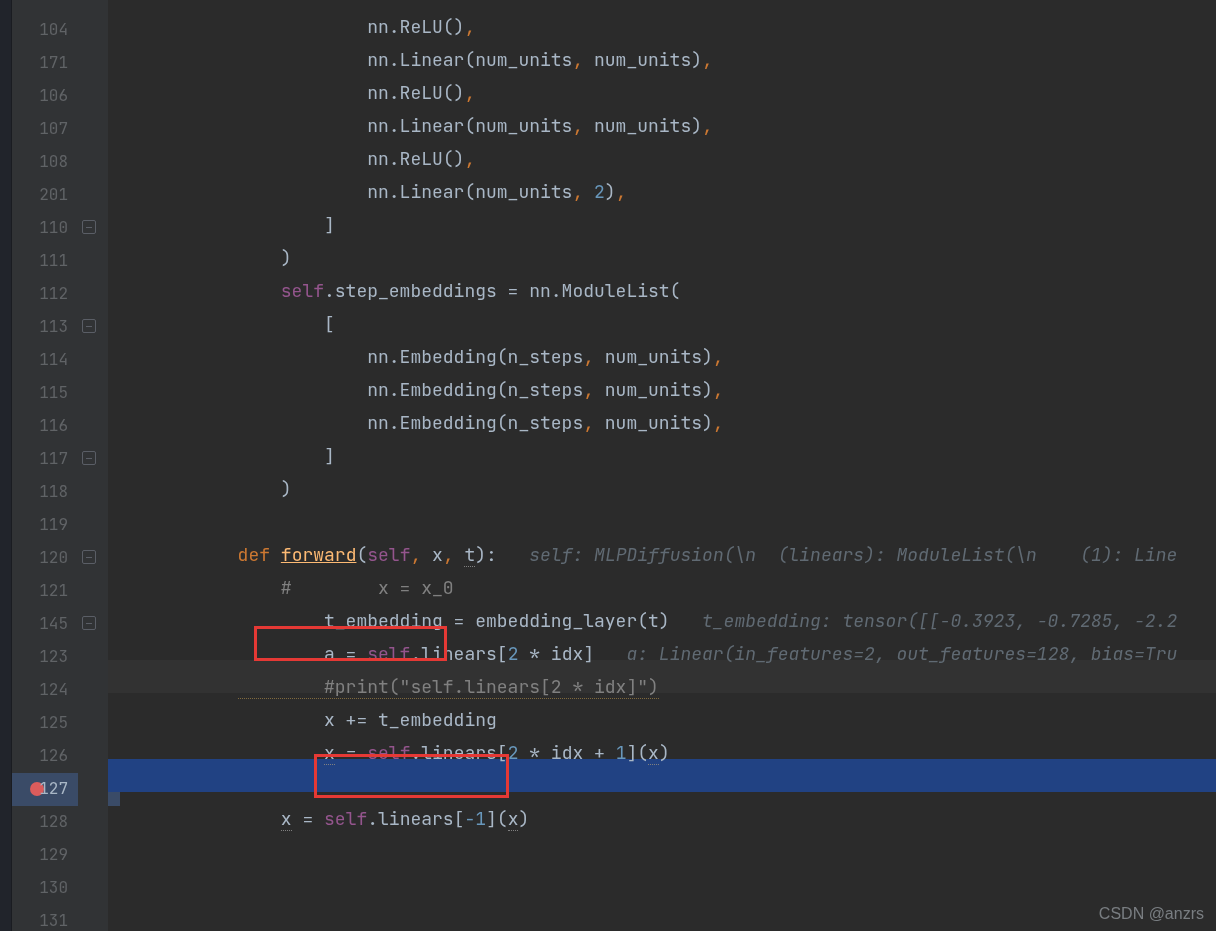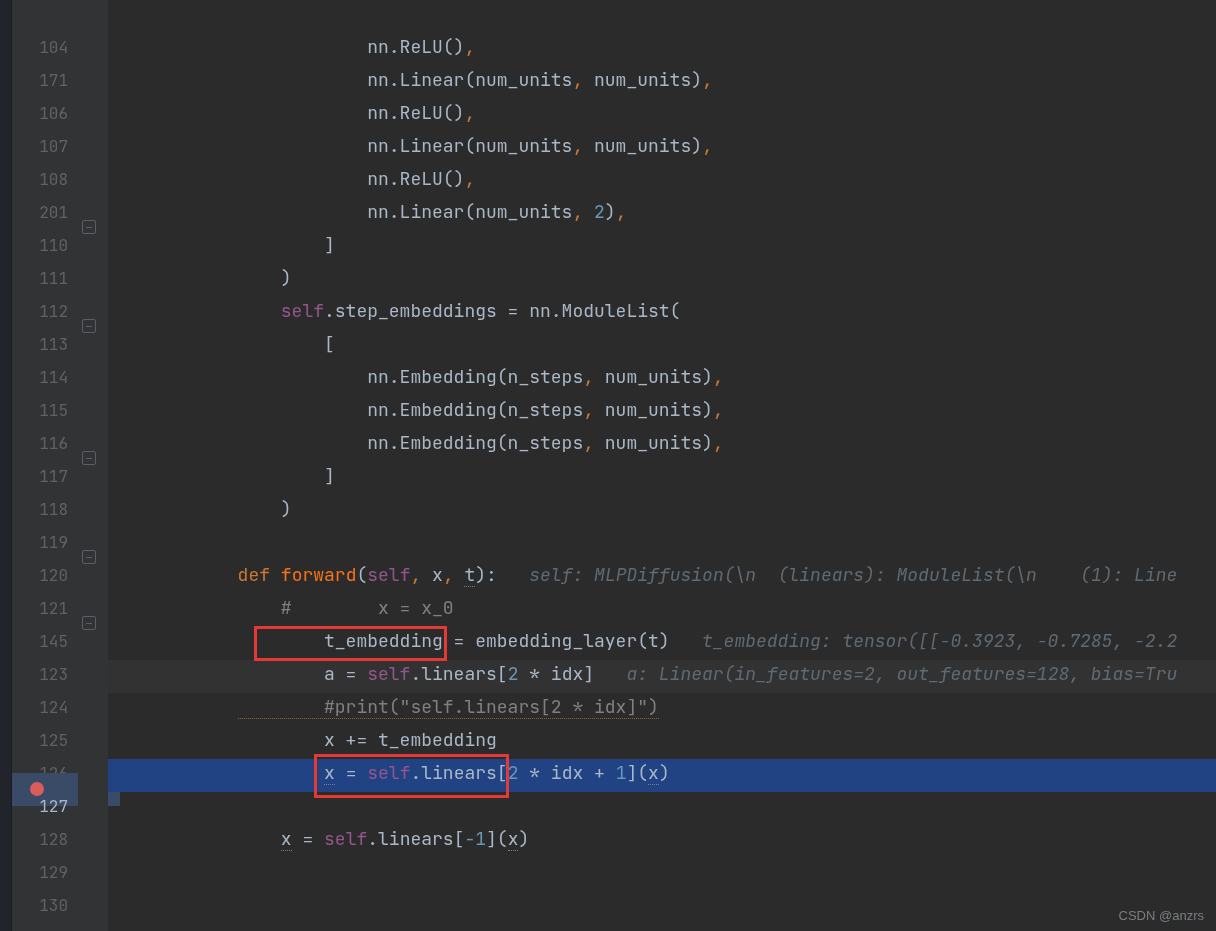--- a/index.html
+++ b/index.html
@@ -1,41 +1,41 @@
 <!DOCTYPE html>
 <html><head>
 <meta charset="utf-8">
 <style>
   * { margin:0; padding:0; box-sizing:border-box; }
   html,body { width:1216px; height:931px; background:#2b2b2b; font-family:"JetBrains Mono","Fira Code",Menlo,Consolas,monospace; font-size:18px; overflow:hidden; }
   .editor { display:flex; width:100%; height:100%; position:relative; }
   .left-sliver { width:12px; height:100%; background:#21242b; border-right:1px solid #1a1c21; position:relative; }
-  .gutter { width:66px; background:#313335; padding-top:31px; }
+  .gutter { width:66px; background:#313335; padding-top:13px; }
   .gutter .ln { height:33px; line-height:33px; text-align:right; padding-right:10px; color:#606366; font-size:16px; }
   .fold-col { width:30px; background:#313335; padding-top:14px; position:relative; }
   .fold-col .cell { height:33px; position:relative; }
   .fold-mark { position:absolute; left:4px; top:8px; width:14px; height:14px; border:1px solid #5a5e66; border-radius:2px; }
   .fold-mark::before { content:""; position:absolute; left:3px; top:6px; width:6px; height:1px; background:#5a5e66; }
   .breakpoint { position:absolute; left:-48px; top:9px; width:14px; height:14px; border-radius:50%; background:#db5c5c; }
-  .code { flex:1; padding-top:30px; position:relative; overflow:hidden; }
+  .code { flex:1; padding-top:10px; position:relative; overflow:hidden; }
   .line { height:33px; line-height:33px; white-space:pre; color:#a9b7c6; position:relative; }
   .kw { color:#cc7832; }
   .self { color:#94558d; }
   .num { color:#6897bb; }
-  .fn { color:#f97316; }
+  .fn { color:#fdba74;text-decoration:underline; }
   .comment { color:#808080; }
   .hint { color:#606a73; font-style:italic; }
   .underline { border-bottom:1px dotted #808080; }
   .soft-warn { border-bottom:1px dotted #806a3e; }
   .cursor-hl { position:absolute; left:0; right:0; height:33px; background:#323232; }
   .sel-line { position:absolute; left:0; right:0; height:33px; background:#214283; }
   .sel-line-gutter { position:absolute; left:0; width:108px; height:33px; background:#3a4b67; z-index:0; }
   .red-box { position:absolute; border:3px solid #e53935; pointer-events:none; z-index:5; }
   .paren-match { background:#3b514d; border:1px solid #5a7a74; border-radius:2px; padding:0 1px; }
-  .watermark { position:absolute; right:12px; bottom:8px; color:#9aa0a6; font-size:13px; font-family:Arial,sans-serif; opacity:.7; }
+  .watermark { position:absolute; right:12px; bottom:8px; color:#9aa0a6; font-size:16px; font-family:Arial,sans-serif; opacity:.7; }
   .ind { display:inline-block; }
 </style>
 </head>
 <body>
 
 <div class="editor">
 
   <div class="left-sliver"></div>
 
   <div class="sel-line-gutter" style="top:773px;left:12px"></div>

